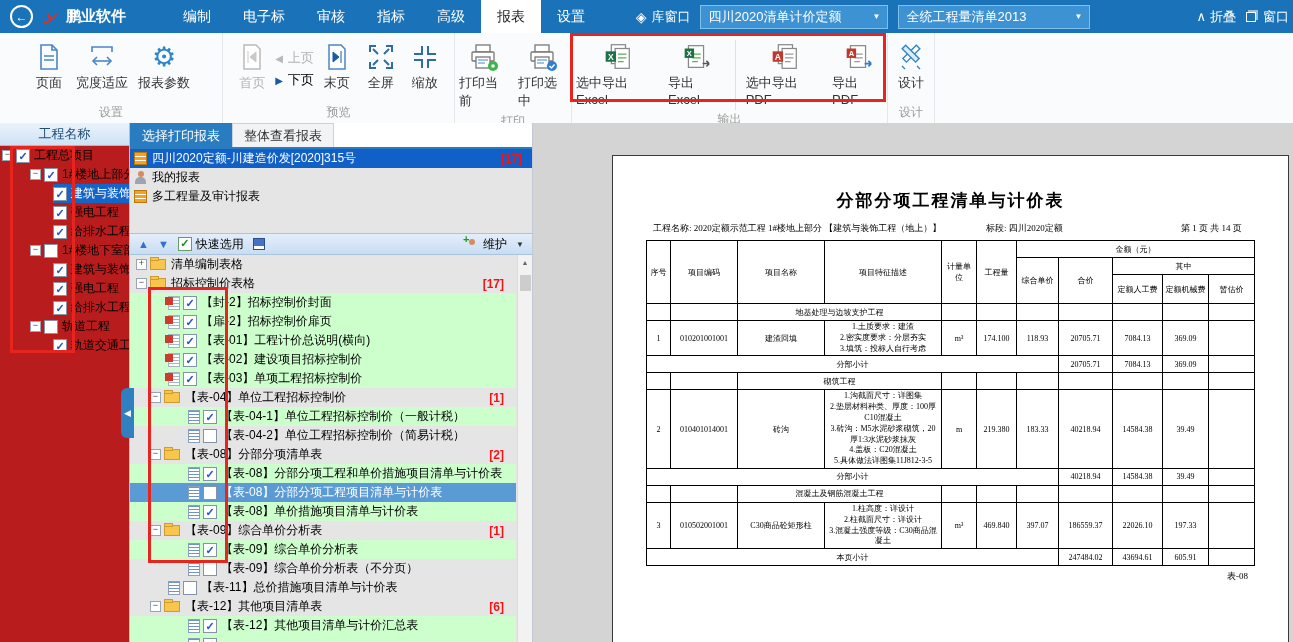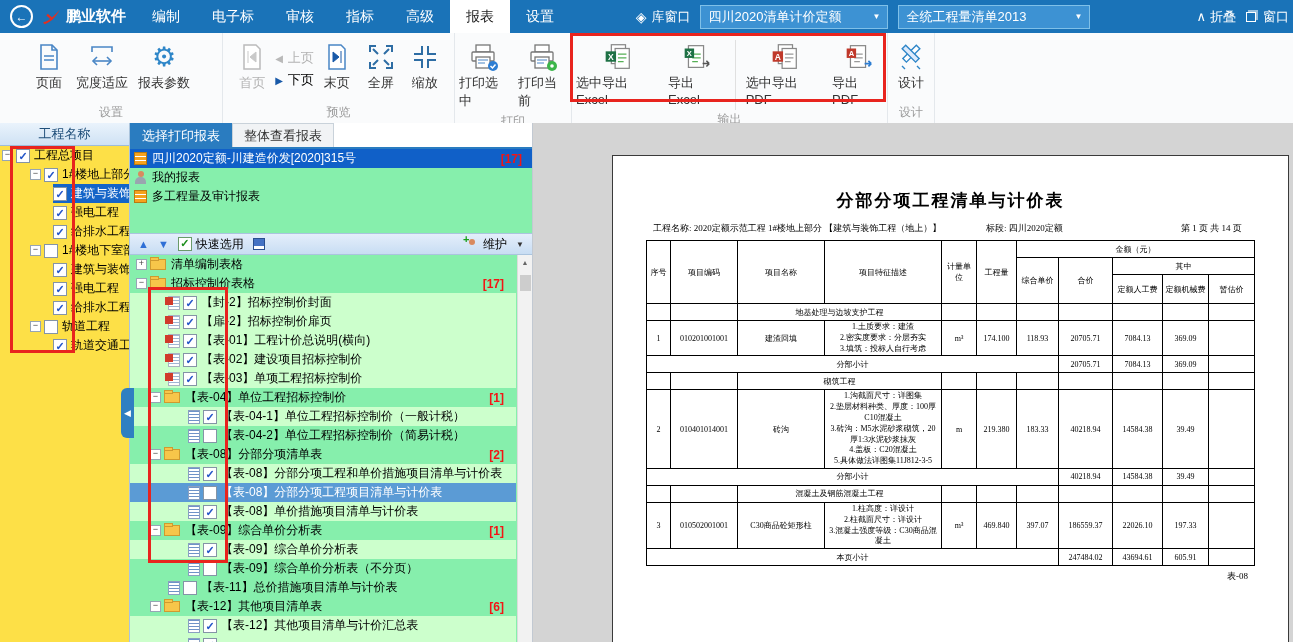--- a/index.html
+++ b/index.html
@@ -2,21 +2,21 @@
 <html><head>
 <meta charset="utf-8">
 <style>
   html,body{margin:0;padding:0;}
   body{font-family:"Liberation Sans",sans-serif;}
   #app{position:relative;width:1293px;height:642px;overflow:hidden;background:#fff;}
 
   
   .topbar{position:absolute;left:0;top:0;width:1293px;height:33px;background:#1a73b8;display:flex;align-items:center;color:#fff;overflow:hidden;}
   .back-btn{width:19px;height:19px;border:2px solid #fff;border-radius:50%;display:flex;align-items:center;justify-content:center;font-size:12px;margin:0 8px 0 10px;cursor:pointer;}
-  .logo{display:flex;align-items:center;margin-right:10px;justify-content:flex-end;}
+  .logo{display:flex;align-items:center;margin-right:41px;justify-content:flex-end;}
   .logo svg{margin-right:5px;}
   .app-name{font-weight:bold;font-size:15px;}
   .menu-item{padding:0 16px;line-height:33px;font-size:14px;cursor:pointer;}
   .menu-item.active{background:#fff;color:#222;}
   .tb-right{margin-left:auto;display:flex;align-items:center;gap:10px;padding-right:4px;}
   .lib-btn{display:flex;align-items:center;gap:5px;font-size:13px;}
   .diamond-icon{font-size:14px;}
   .tb-select{height:22px;background:#3d92d3;border:1px solid #7fc0e8;display:flex;align-items:center;padding:0 7px;font-size:13px;cursor:pointer;}
   .tb-select .caret{margin-left:auto;font-size:8px;padding-left:8px;}
   .tb-mini{display:flex;align-items:center;gap:4px;font-size:13px;white-space:nowrap;}
@@ -35,32 +35,32 @@
   .stp{fill:#fff;stroke:#777;stroke-width:1.3;}
   .stb{fill:none;stroke:#2e6da4;stroke-width:2;}
   .pn{display:flex;flex-direction:column;justify-content:center;gap:4px;height:62px;font-size:13px;}
   .pn-row{display:flex;align-items:center;gap:5px;cursor:pointer;}
   .pn-row.dis{color:#b3b3b3;}
   .tri-g{color:#b9b9b9;font-size:10px;}
   .tri-b{color:#1859a8;font-size:10px;}
   .vdiv{width:1px;background:#e0e0e0;height:70px;margin:2px 4px 0 4px;}
 
   
-  .left-panel{position:absolute;left:0;top:123px;width:130px;height:519px;background:#fde047;border-right:1px solid #aac4dd;box-sizing:border-box;}
+  .left-panel{position:absolute;left:0;top:123px;width:130px;height:519px;background:#b91c1c;border-right:1px solid #aac4dd;box-sizing:border-box;}
   .lp-header{height:22px;background:linear-gradient(#eaf3fc,#cfe2f4);border-bottom:1px solid #9ebcd9;color:#1f4e79;font-size:13px;display:flex;align-items:center;justify-content:center;}
   .lp-row{height:19px;display:flex;align-items:center;white-space:nowrap;overflow:hidden;font-size:12px;cursor:pointer;}
   .toggle{width:9px;height:9px;border:1px solid #97a5b5;background:#fff;font-size:9px;line-height:7px;text-align:center;color:#444;flex:none;margin-right:3px;box-sizing:content-box;}
   .cbx{width:12px;height:12px;border:1px solid #8494a6;background:#fff;flex:none;margin-right:4px;font-size:11px;line-height:12px;text-align:center;color:#2456c8;font-weight:bold;box-sizing:content-box;}
   .node-body{display:flex;align-items:center;flex:1;height:100%;overflow:hidden;}
   .node-body.sel{background:#1565c8;color:#fff;}
 
   .collapse-handle{position:absolute;left:121px;top:388px;width:13px;height:50px;background:#2f7fc1;border-radius:6px 0 0 6px;z-index:6;display:flex;align-items:center;justify-content:center;color:#fff;font-size:9px;cursor:pointer;}
 
   
-  .mid-panel{position:absolute;left:130px;top:123px;width:403px;height:519px;background:#86efac;border-right:1px solid #c2c9d2;box-sizing:border-box;overflow:hidden;}
+  .mid-panel{position:absolute;left:130px;top:123px;width:403px;height:519px;background:#e5e5e5;border-right:1px solid #c2c9d2;box-sizing:border-box;overflow:hidden;}
   .tabs{height:24px;display:flex;background:#fff;}
   .tab{padding:0 11px;line-height:24px;font-size:13px;background:#f1f3f5;border:1px solid #c9d2da;border-bottom:none;color:#333;cursor:pointer;}
   .tab.active{background:#2a7cc0;color:#fff;border-color:#2a7cc0;}
   .tab-strip{height:2px;background:#2a7cc0;}
   .rg-list{height:84px;}
   .rg-row{height:19px;display:flex;align-items:center;font-size:12px;padding-left:4px;position:relative;cursor:pointer;white-space:nowrap;}
   .rg-row.sel{background:#1060c8;color:#fff;text-align:center;}
   .rg-count{position:absolute;right:10px;color:#f31515;font-weight:bold;}
   .ico-report{width:13px;height:13px;background:#f6a21d;border:1px solid #b87a10;box-sizing:border-box;margin-right:5px;flex:none;background-image:linear-gradient(#fff 1px,transparent 1px);background-size:100% 4px;background-position:0 3px;}
   .ico-user{width:13px;height:13px;position:relative;margin-right:5px;flex:none;}
@@ -242,38 +242,38 @@
       </div>
       <div class="rgroup" style="width: 117px;">
         <div class="rgroup-btns">
           <div class="rbtn">
             <span class="ricon">
               <svg width="32" height="30" viewBox="0 0 32 30">
                 <rect x="8" y="3" width="14" height="7" class="stp"></rect>
                 <rect x="4" y="10" width="22" height="9" rx="1" class="stp"></rect>
                 <rect x="8" y="15" width="14" height="11" class="stp"></rect>
                 <path d="M10 18h10M10 21h7" stroke="#4a86c5" stroke-width="1.2"></path>
-                <circle cx="25" cy="24" r="5" fill="#2d7dd2"></circle>
-                <path d="M22.5 24l2 2 3-3.5" stroke="#fff" stroke-width="1.5" fill="none"></path>
-              </svg>
-            </span>
-            <span>打印选中</span>
+                <circle cx="25" cy="24" r="5" fill="#3cb54a"></circle>
+                <circle cx="25" cy="24" r="1.8" fill="#fff"></circle>
+              </svg>
+            </span>
+            <span>打印当前</span>
           </div>
           <div class="rbtn">
             <span class="ricon">
               <svg width="32" height="30" viewBox="0 0 32 30">
                 <rect x="8" y="3" width="14" height="7" class="stp"></rect>
                 <rect x="4" y="10" width="22" height="9" rx="1" class="stp"></rect>
                 <rect x="8" y="15" width="14" height="11" class="stp"></rect>
                 <path d="M10 18h10M10 21h7" stroke="#4a86c5" stroke-width="1.2"></path>
-                <circle cx="25" cy="24" r="5" fill="#3cb54a"></circle>
-                <circle cx="25" cy="24" r="1.8" fill="#fff"></circle>
-              </svg>
-            </span>
-            <span>打印当前</span>
+                <circle cx="25" cy="24" r="5" fill="#2d7dd2"></circle>
+                <path d="M22.5 24l2 2 3-3.5" stroke="#fff" stroke-width="1.5" fill="none"></path>
+              </svg>
+            </span>
+            <span>打印选中</span>
           </div>
         </div>
         <div class="rgroup-label">打印</div>
       </div>
       <div class="rgroup" style="width: 316px;">
         <div class="rgroup-btns">
           <div class="rbtn">
             <span class="ricon">
               <svg width="36" height="30" viewBox="0 0 36 30">
                 <rect x="12" y="2" width="15" height="20" fill="#fff" stroke="#888" stroke-width="1.3"></rect>

